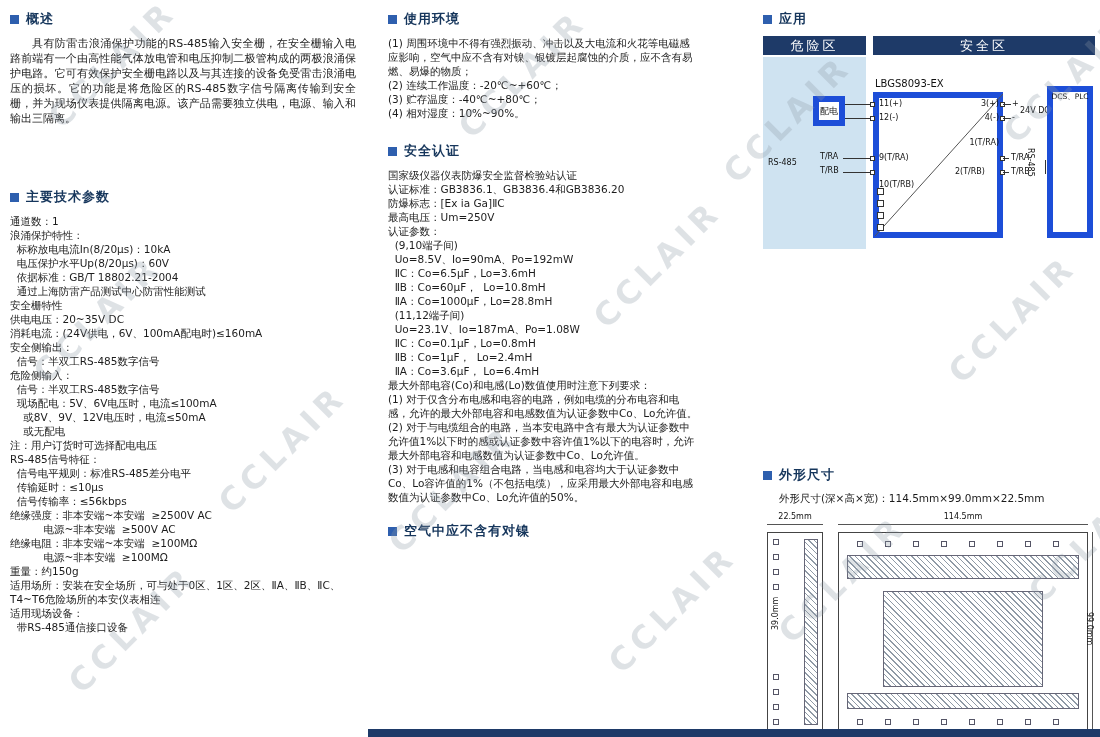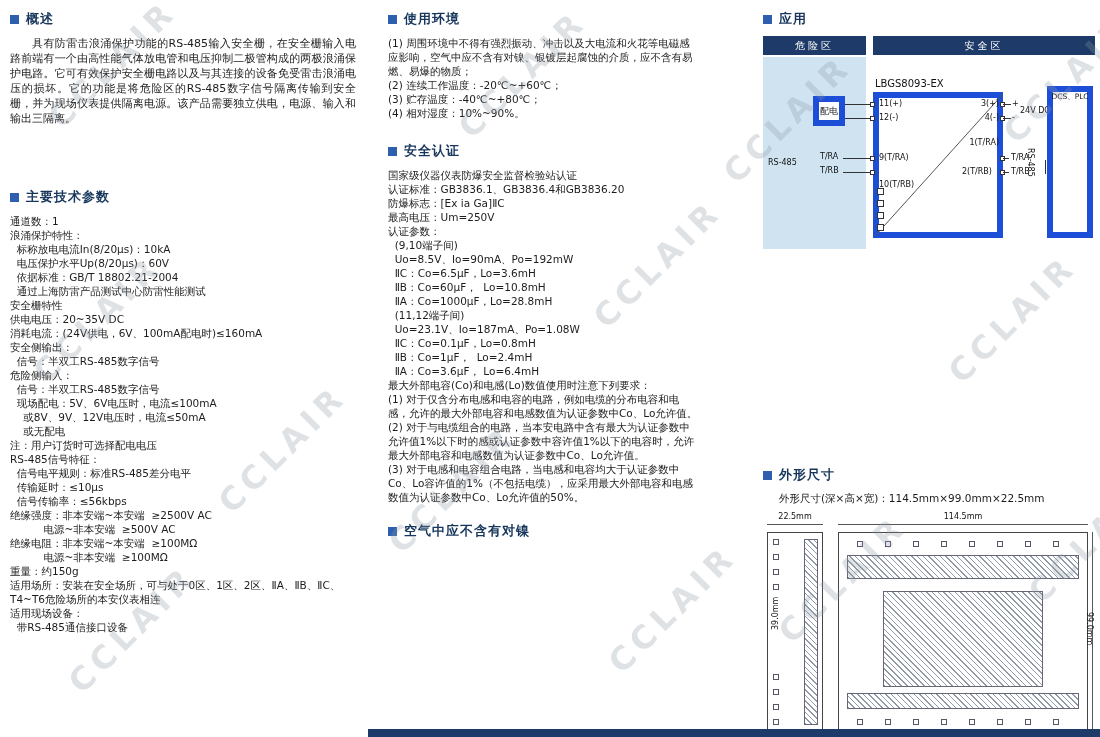--- a/index.html
+++ b/index.html
@@ -10,21 +10,21 @@
   #col1{left:10px;width:346px}
   #col2{left:388px;width:312px}
   #col3{left:763px;width:332px}
   .sec-h{display:flex;align-items:center;gap:7px;margin-bottom:8px}
   .bullet{width:9px;height:9px;background:#2e5fae;flex:0 0 auto}
   .sec-title{font-size:13px;font-weight:bold;color:#16365c;letter-spacing:1px}
   .body{font-size:10.5px;line-height:14px;white-space:pre-wrap;color:#1c1c1c}
   .para{font-size:11px;line-height:15px;text-align:justify;text-indent:2em;color:#1c1c1c}
   
   .diag{position:relative;height:222px}
-  .zone-hdr{position:absolute;height:19px;background:#1e3a68;color:#fff;font-size:10px;display:flex;align-items:center;justify-content:center;letter-spacing:3px}
+  .zone-hdr{position:absolute;height:19px;background:#1e3a68;color:#fff;font-size:13px;display:flex;align-items:center;justify-content:center;letter-spacing:3px}
   .lbl{position:absolute;font-size:8px;color:#111;white-space:nowrap}
   .box{position:absolute;border:6px solid #1d4ed8;background:#fff}
   .wire{position:absolute;height:1px;background:#333}
   .vwire{position:absolute;width:1px;background:#333}
   .term{position:absolute;width:5px;height:5px;border:1px solid #333;background:#fff}
   .fuse{position:absolute;width:7px;height:7px;border:1px solid #333;background:#fff}
   
   .draw{position:relative;height:228px;margin-top:6px}
   .dimline{position:absolute;background:#555}
   .dimtxt{position:absolute;font-size:8px;color:#111;text-align:center;white-space:nowrap}
@@ -171,21 +171,21 @@
     <div class="lbl" style="left:116px;top:144px">10(T/RB)</div>
 
     <div class="fuse" style="left:114px;top:152px"></div>
     <div class="fuse" style="left:114px;top:164px"></div>
     <div class="fuse" style="left:114px;top:176px"></div>
     <div class="fuse" style="left:114px;top:188px"></div>
 
     <div class="lbl" style="left:192px;top:63px;width:44px;text-align:right">3(+)</div>
     <div class="lbl" style="left:192px;top:77px;width:44px;text-align:right">4(-)</div>
     <div class="lbl" style="left:192px;top:102px;width:44px;text-align:right">1(T/RA)</div>
-    <div class="lbl" style="left:192px;top:131px;width:44px;text-align:center">2(T/RB)</div>
+    <div class="lbl" style="left:192px;top:131px;width:44px;text-align:left">2(T/RB)</div>
 
     <div class="term" style="left:237px;top:66px"></div>
     <div class="term" style="left:237px;top:80px"></div>
     <div class="term" style="left:237px;top:120px"></div>
     <div class="term" style="left:237px;top:134px"></div>
 
     <div class="wire" style="left:240px;top:68px;width:8px"></div>
     <div class="wire" style="left:240px;top:82px;width:8px"></div>
     <div class="lbl" style="left:249px;top:63px">+</div>
     <div class="lbl" style="left:249px;top:77px">-</div>

